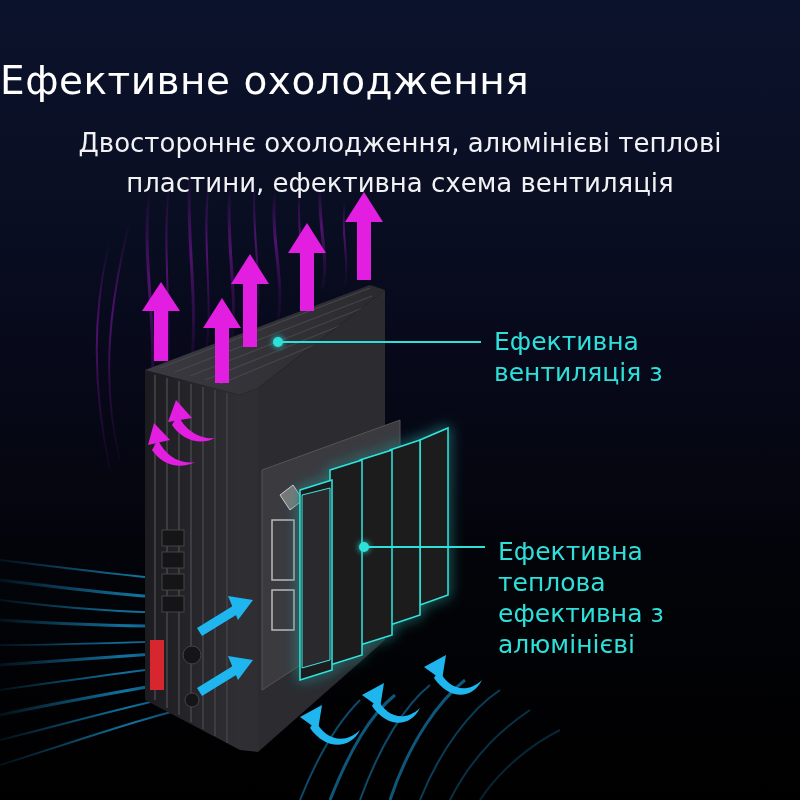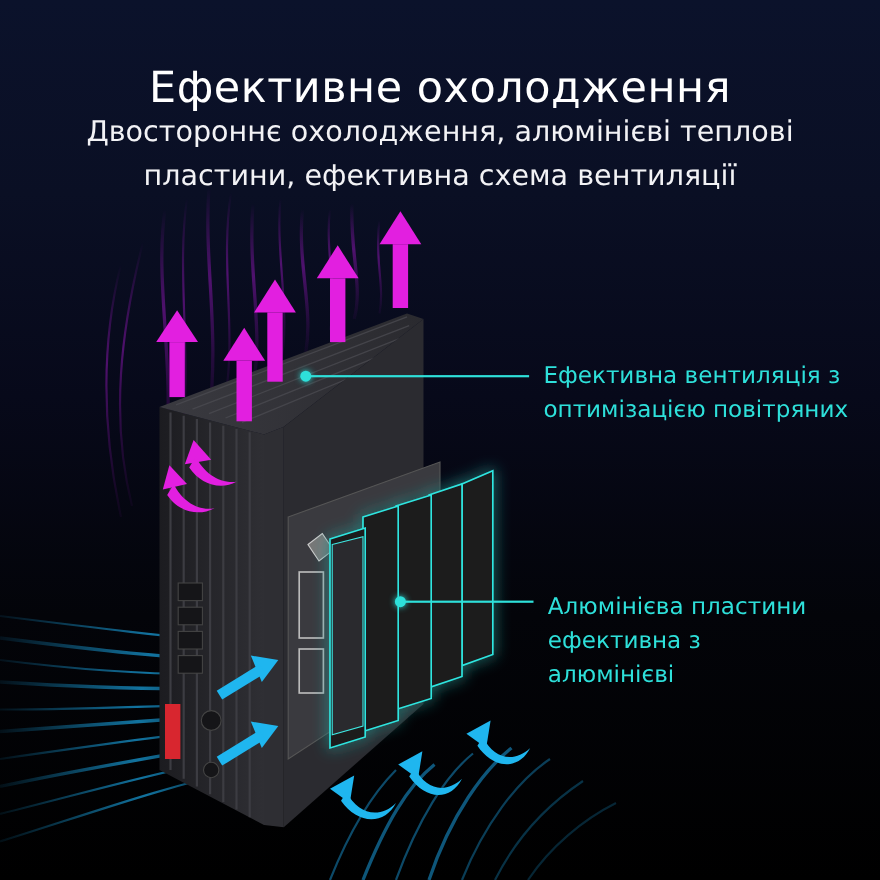--- a/index.html
+++ b/index.html
@@ -3,31 +3,31 @@
 <meta charset="utf-8">
 <style>
   html, body { margin:0; padding:0; }
   body {
     width:800px; height:800px; overflow:hidden; position:relative;
     background: linear-gradient(180deg, #0b122b 0%, #0a0f24 22%, #07091a 45%, #030409 70%, #000000 100%);
     font-family: "DejaVu Sans", sans-serif;
   }
   .stage { position:absolute; inset:0; }
   .title {
-    position:absolute; left:0; right:0; top:58px; text-align:center;
+    position:absolute; left:0; right:0; top:58px; 
     color:#ffffff; font-size:39px; font-weight:400; letter-spacing:0.5px;
     font-family: "DejaVu Sans", sans-serif;
   }
   .subtitle {
-    position:absolute; left:0; right:0; top:100px; text-align:center;
+    position:absolute; left:0; right:0; top:123px; text-align:center;
     color:#f2f2f5; font-size:26px; line-height:40px;
     font-family: "DejaVu Sans", sans-serif;
   }
   .callout {
-    position:absolute; color:#2ee0da; font-size:21px; line-height:31px;
+    position:absolute; color:#2ee0da; font-size:25px; line-height:31px;
     font-family: "DejaVu Sans", sans-serif;
   }
   .callout-1 { left:494px; top:326px; width:300px; }
   .callout-2 { left:498px; top:536px; width:260px; }
   .leader { position:absolute; height:2px; background:#2ee0da; }
   .leader-dot { position:absolute; width:10px; height:10px; border-radius:50%; background:#2ee0da; box-shadow:0 0 6px #2ee0da; }
   svg.art { position:absolute; left:0; top:0; }
 </style>
 </head>
 <body>
@@ -206,30 +206,29 @@
       <g>
           <polygon points="424,667 446,655 442,680"></polygon>
           <path d="M439 670 C449 690 467 694 482 680 C472 700 449 700 434 678 z"></path>
         </g>
     </g>
   </svg>
 
   <div class="title">Ефективне охолодження</div>
   <div class="subtitle">
     <div>Двостороннє охолодження, алюмінієві теплові</div>
-    <div>пластини, ефективна схема вентиляції</div>
+    <div>пластини, ефективна схема вентиляція</div>
   </div>
 
   <div class="leader-dot" style="left:273px; top:337px;"></div>
   <div class="leader" style="left:281px; top:341px; width:200px;"></div>
   <div class="callout callout-1">
     <div>Ефективна вентиляція з</div>
-    <div>оптимізацією повітряних</div>
   </div>
 
   <div class="leader-dot" style="left:359px; top:542px;"></div>
   <div class="leader" style="left:367px; top:546px; width:118px;"></div>
   <div class="callout callout-2">
-    <div>Алюмінієва пластини</div>
+    <div>Ефективна теплова</div>
     <div>ефективна з</div>
     <div>алюмінієві</div>
   </div>
 </div>
 
 </body></html>

